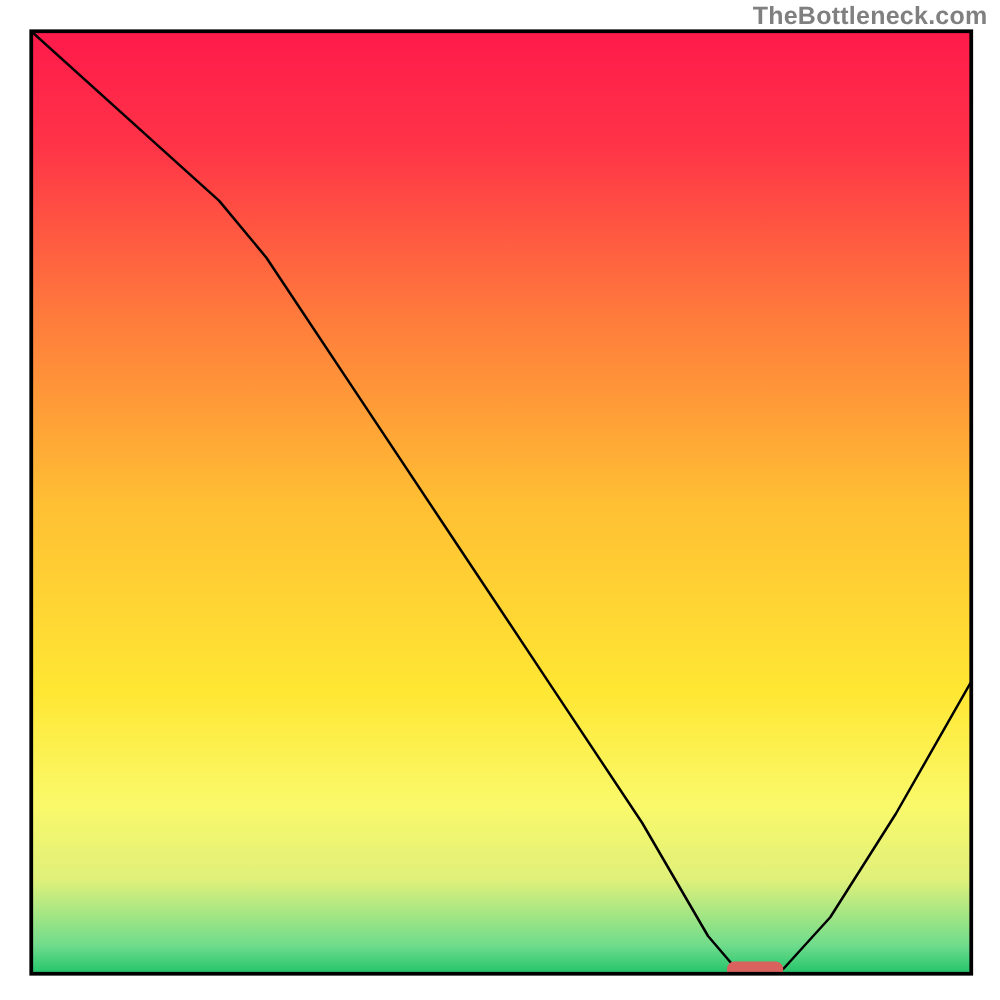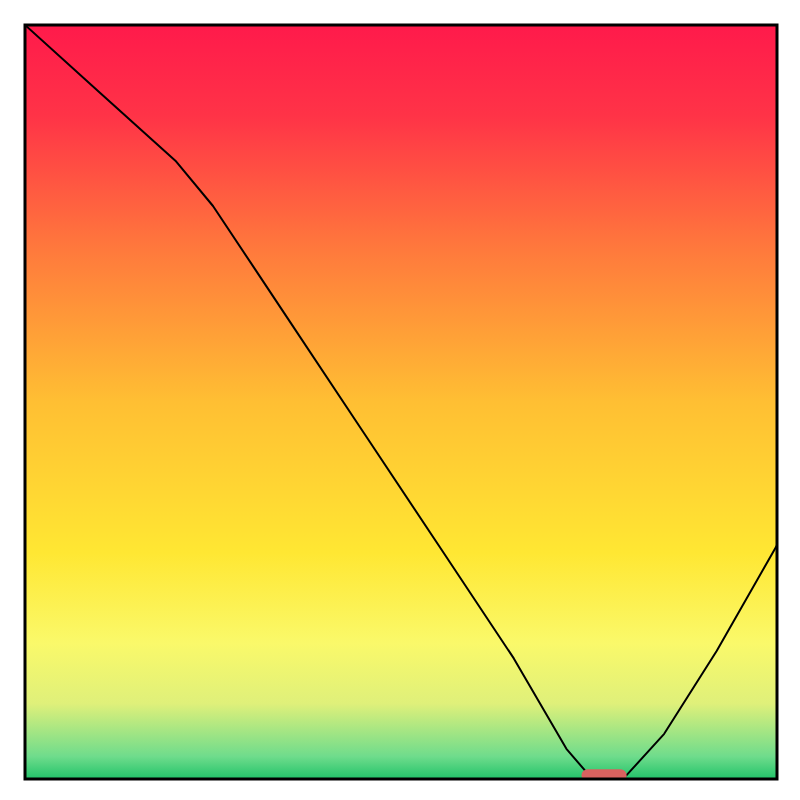--- a/index.html
+++ b/index.html
@@ -4,20 +4,21 @@
 <style>
   body{margin:0;padding:0;background:#fff;width:800px;height:800px;overflow:hidden;font-family:Arial,Helvetica,sans-serif}
   .wrap{position:relative;width:800px;height:800px}
   .watermark{position:absolute;top:2px;right:10px;color:#808080;font-size:20px;font-weight:600;letter-spacing:.2px}
   svg{display:block}
 </style>
 </head>
 <body>
 <div class="wrap">
 
+<div class="watermark">TheBottleneck.com</div>
 
 <svg id="chart" width="800" height="800" viewBox="0 0 800 800">
   <defs>
     <linearGradient id="bg-grad" x1="0" y1="0" x2="0" y2="1">
           <stop offset="0.0%" stop-color="#ff1a4b"></stop>
           <stop offset="12.0%" stop-color="#ff3347"></stop>
           <stop offset="30.0%" stop-color="#ff7a3c"></stop>
           <stop offset="50.0%" stop-color="#ffbf33"></stop>
           <stop offset="70.0%" stop-color="#ffe733"></stop>
           <stop offset="82.0%" stop-color="#faf96a"></stop>

